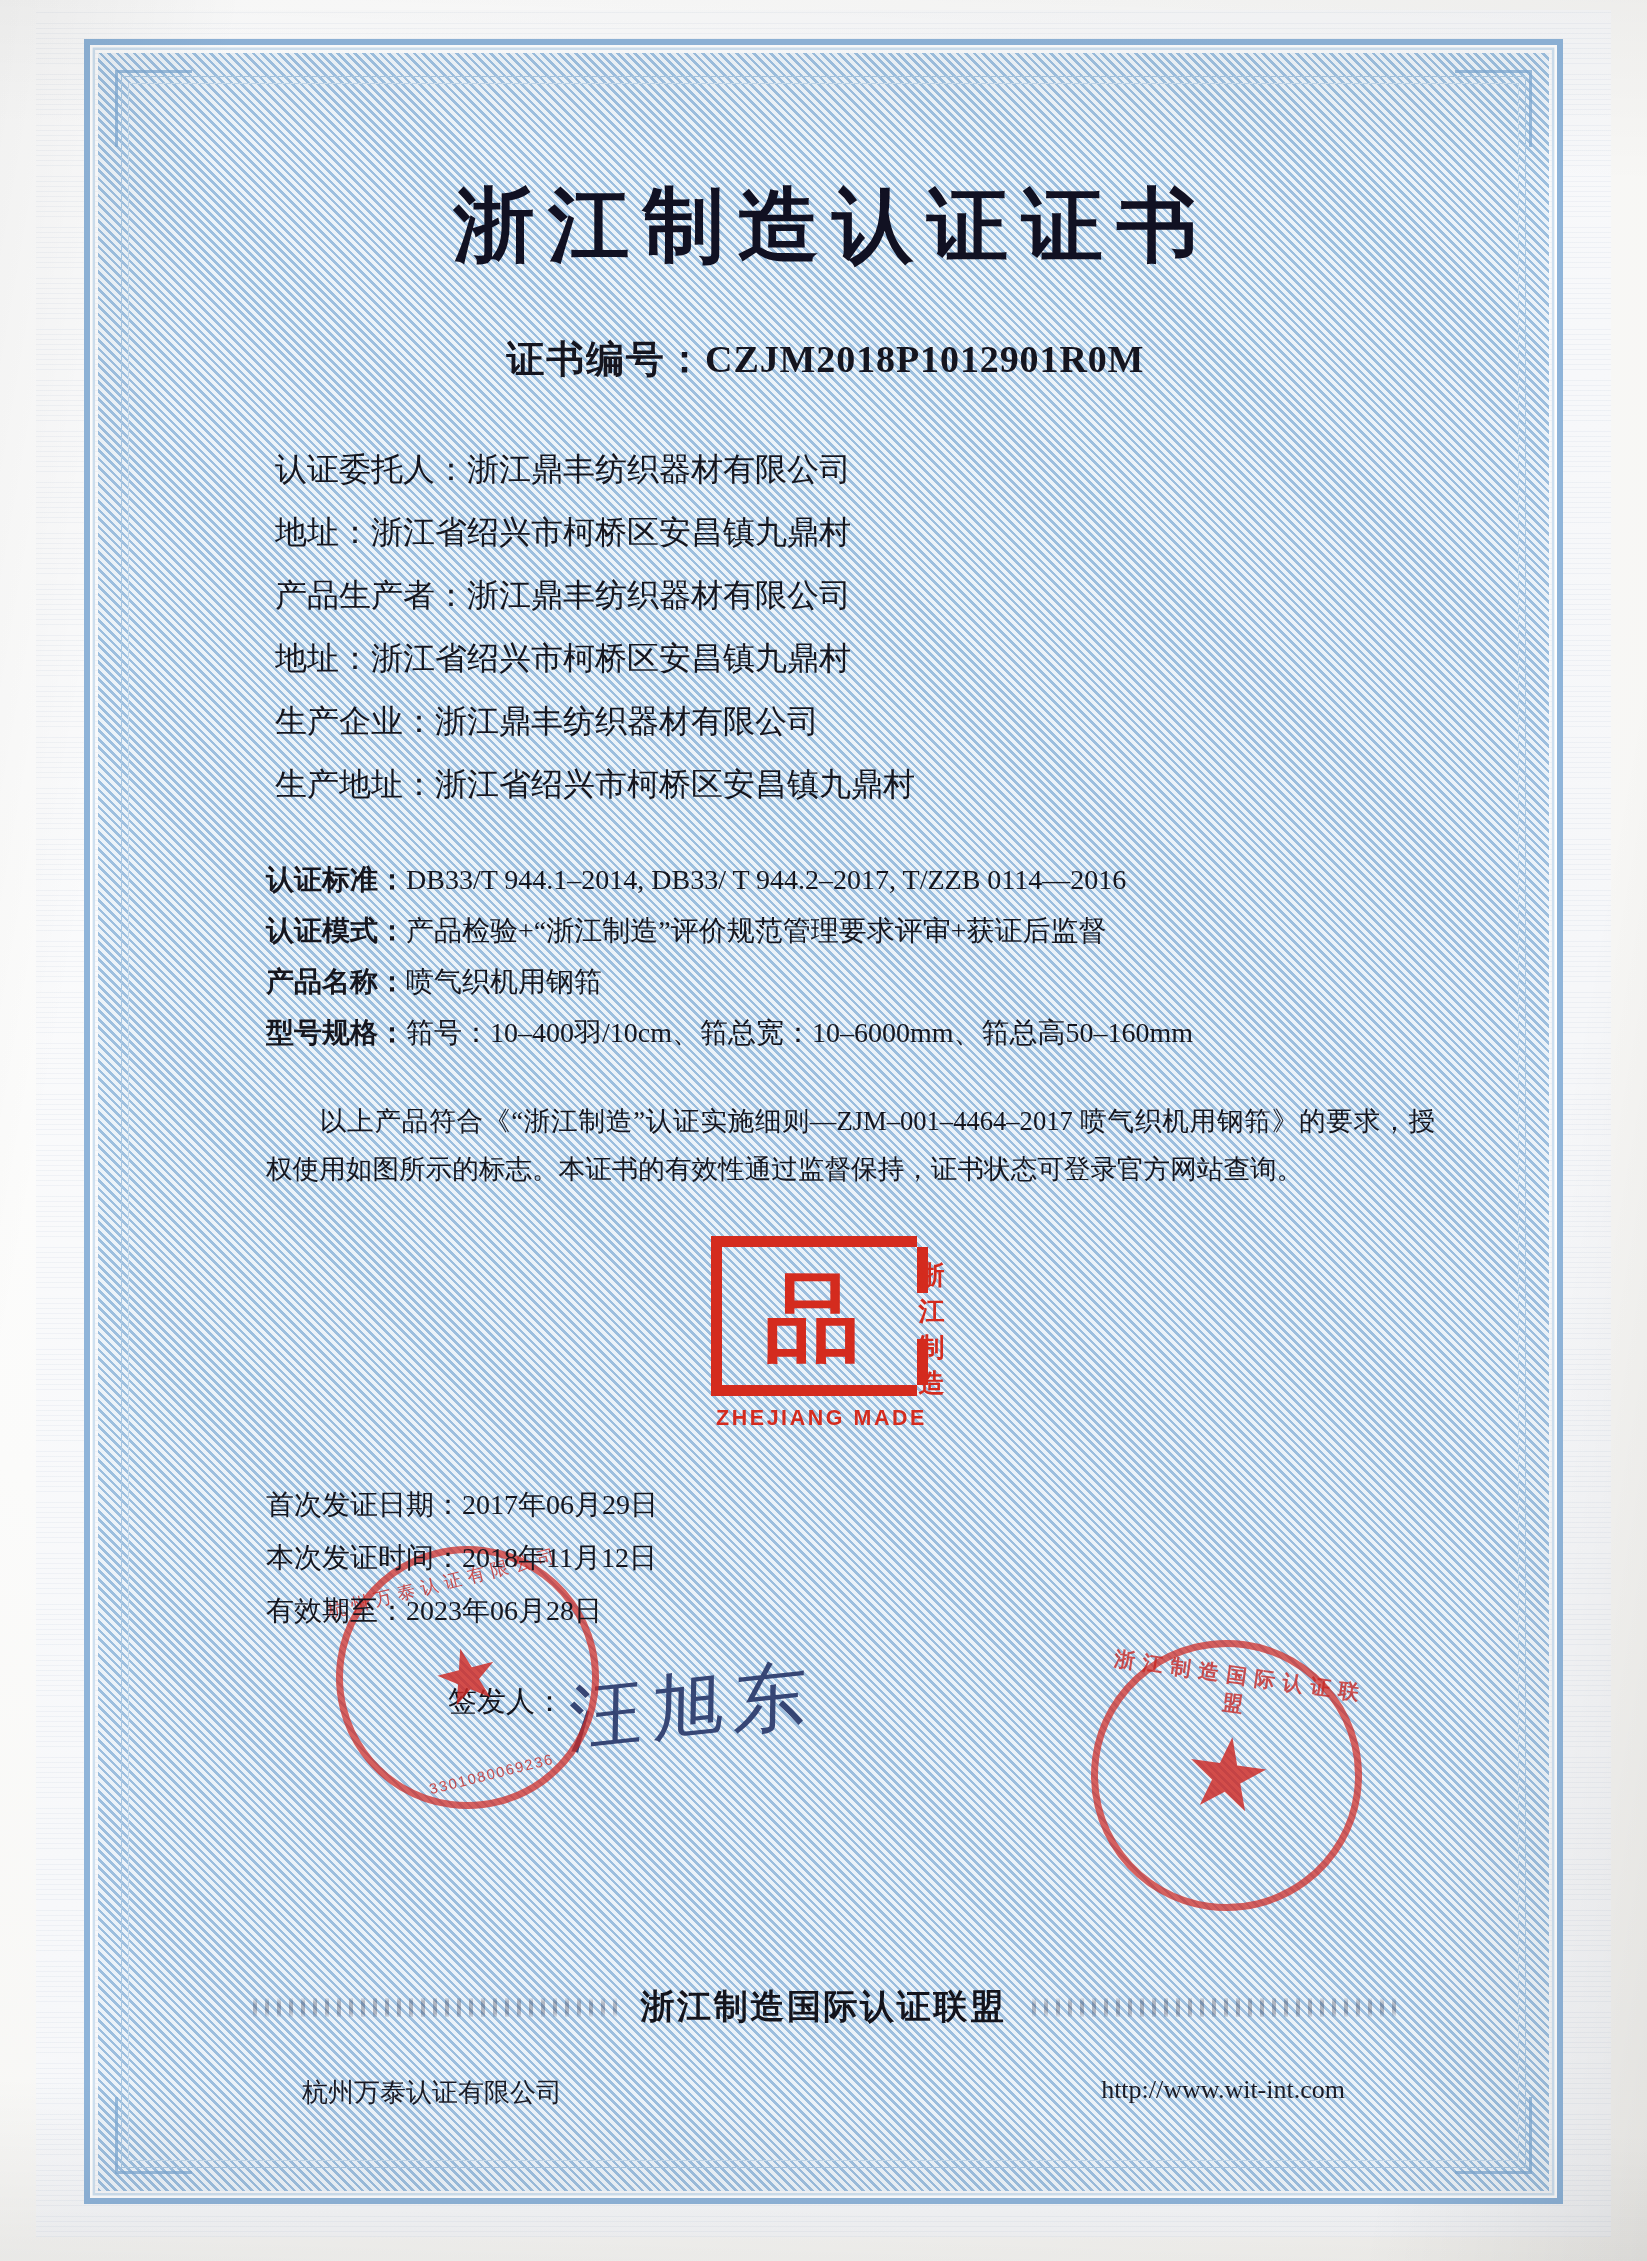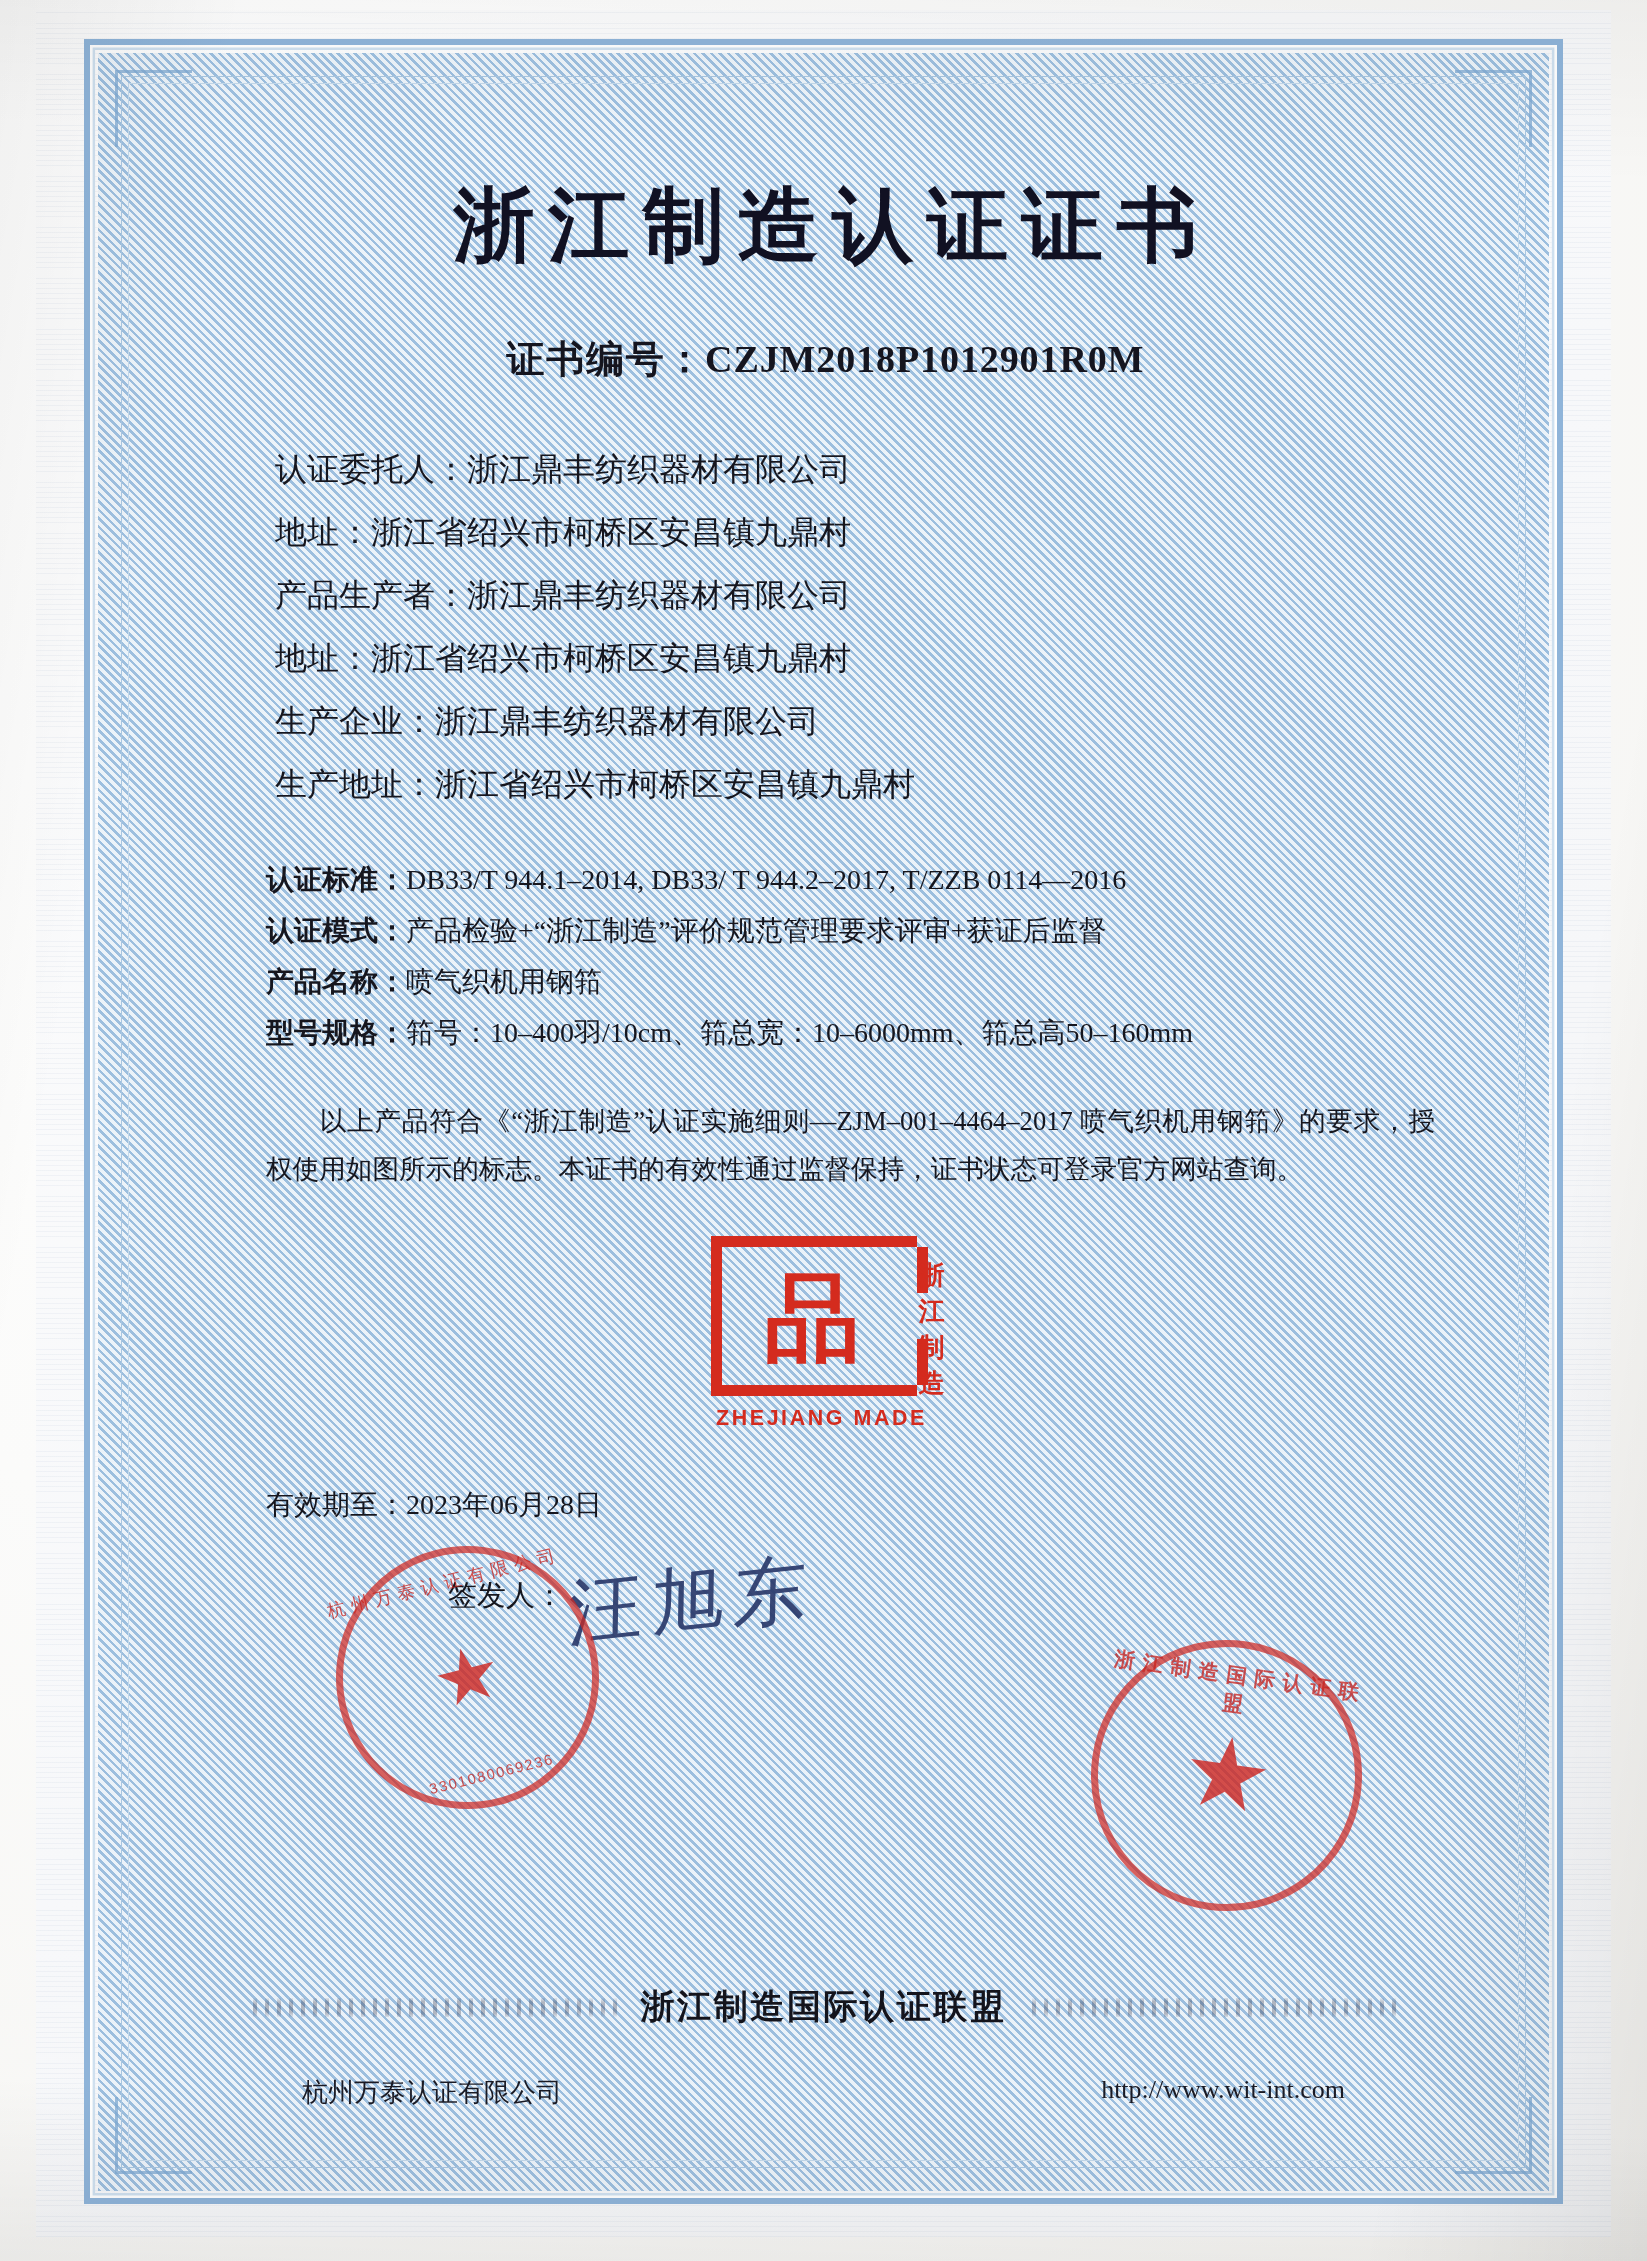--- a/index.html
+++ b/index.html
@@ -418,20 +418,26 @@
           <div class="logo-side">
             <div>浙江</div>
             <div>制造</div>
           </div>
           <div class="logo-en">ZHEJIANG MADE</div>
         </div>
       </div>
 
       <div class="dates">
         <div class="date-line">
+          <span>首次发证日期：</span><span>2017年06月29日</span>
+        </div>
+        <div class="date-line">
+          <span>本次发证时间：</span><span>2018年11月12日</span>
+        </div>
+        <div class="date-line">
           <span>有效期至：</span><span>2023年06月28日</span>
         </div>
       </div>
 
       <div class="signer-row">
         <span class="signer-label">签发人：</span>
         <span class="signature">汪旭东</span>
       </div>
 
     </div>

